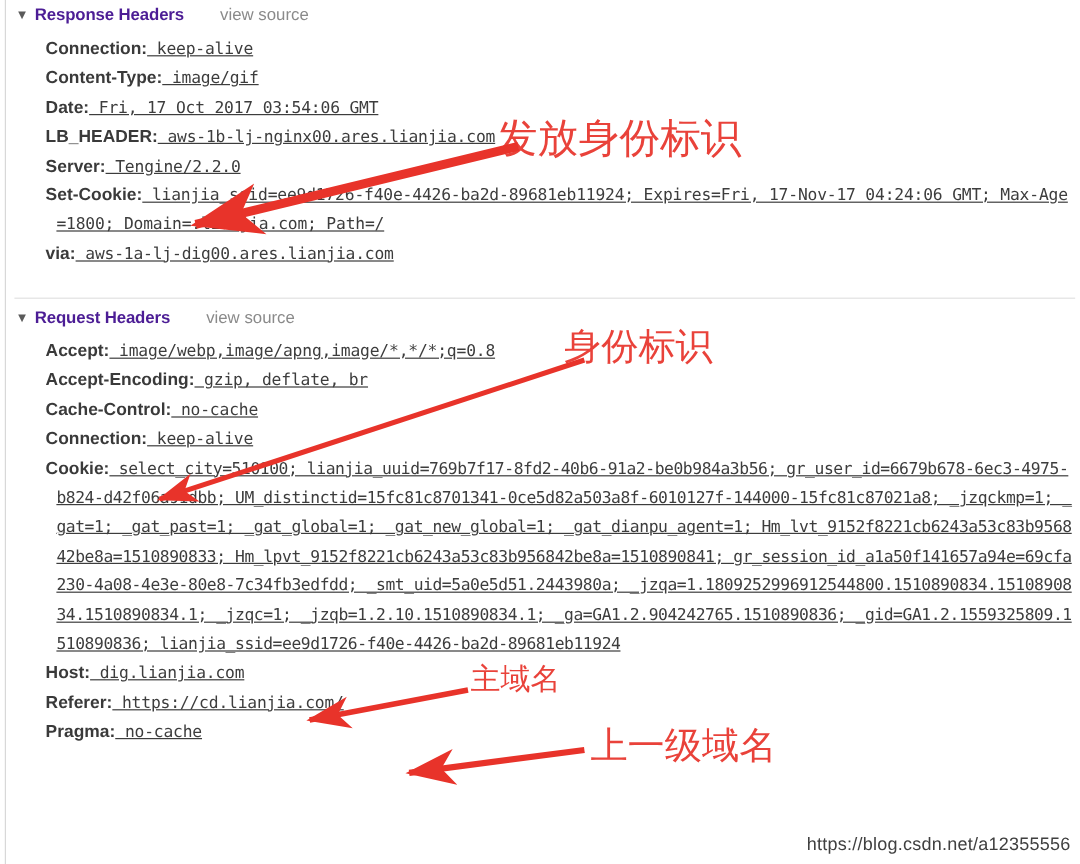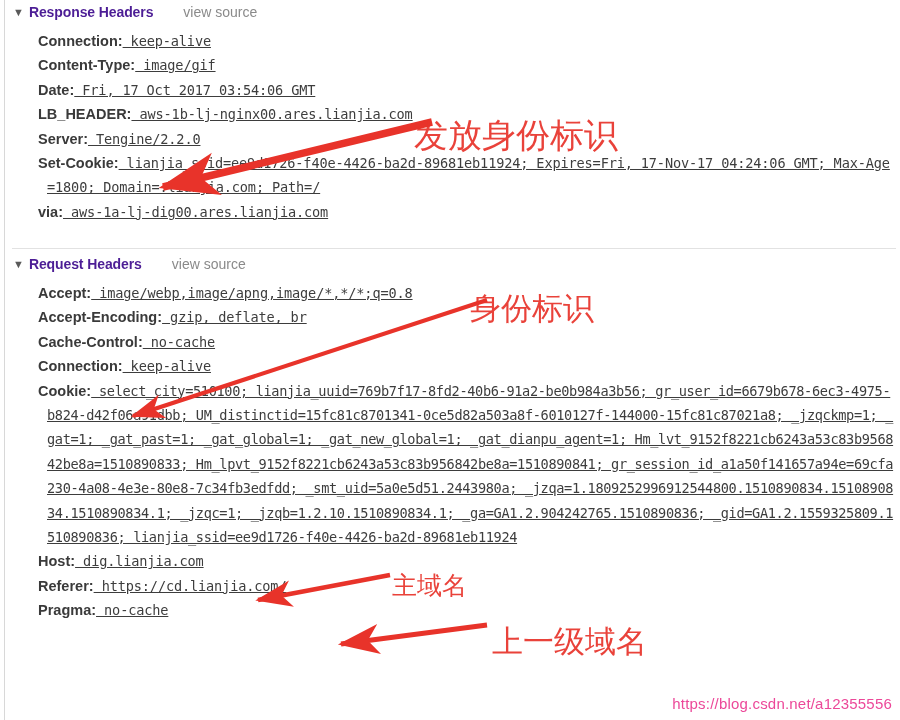--- a/index.html
+++ b/index.html
@@ -117,34 +117,33 @@
     width: 900px; height: 720px;
     pointer-events: none;
   }
   .anno-text {
     position: absolute;
     color: #e8332a;
     font-family: "DejaVu Sans", sans-serif;
     font-weight: 400;
     white-space: nowrap;
     opacity: 0.92;
-    margin-top: 20px;
   }
   #anno-1 { left: 414px; top: 93px;  font-size: 34px; }
   #anno-2 { left: 470px; top: 268px; font-size: 31px; }
   #anno-3 { left: 392px; top: 549px; font-size: 25px; }
   #anno-4 { left: 492px; top: 601px; font-size: 31px; }
 
   
   .watermark {
     position: absolute;
     right: 8px;
     bottom: 8px;
     font-size: 15px;
-    color: #ec4899;
+    color: #404040;
     font-family: "Liberation Sans", sans-serif;
     letter-spacing: 0.2px;
     user-select: none;
   }
 </style>
 </head>
 <body>
 
 <div class="panel">
 

